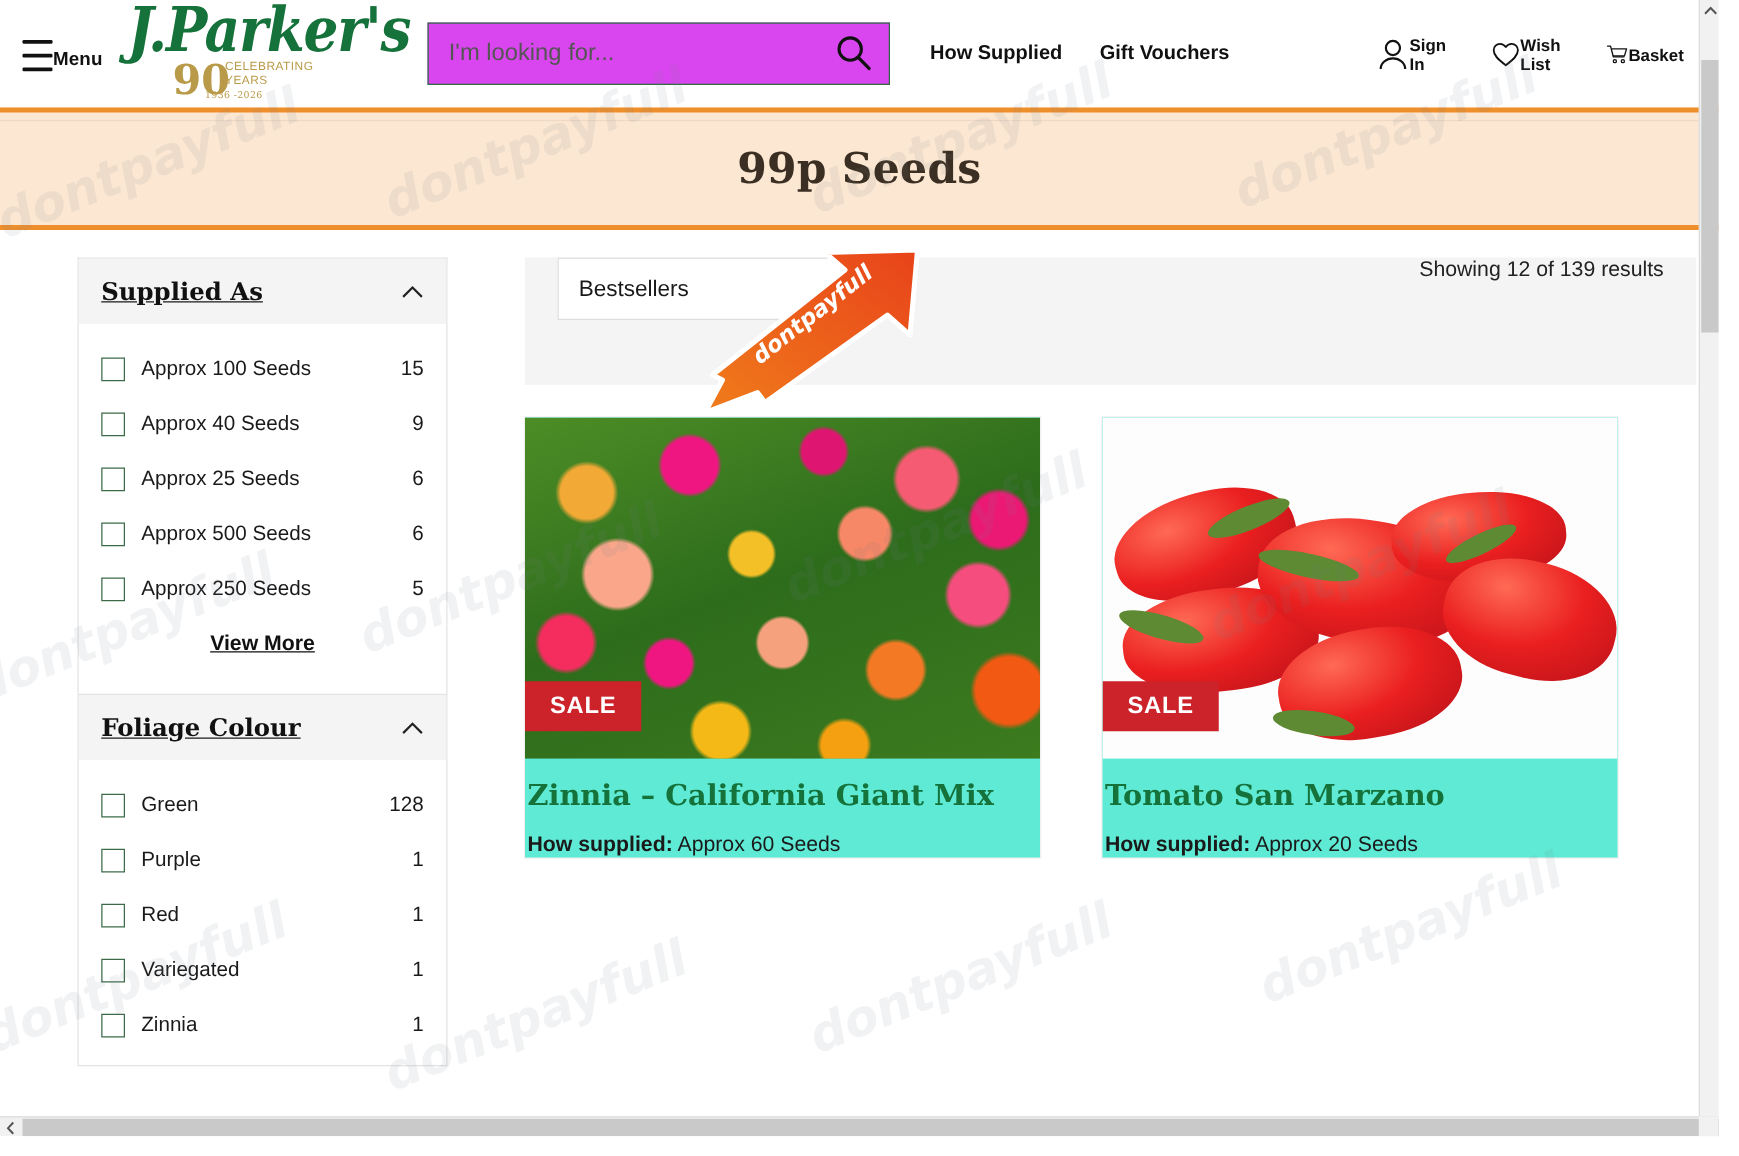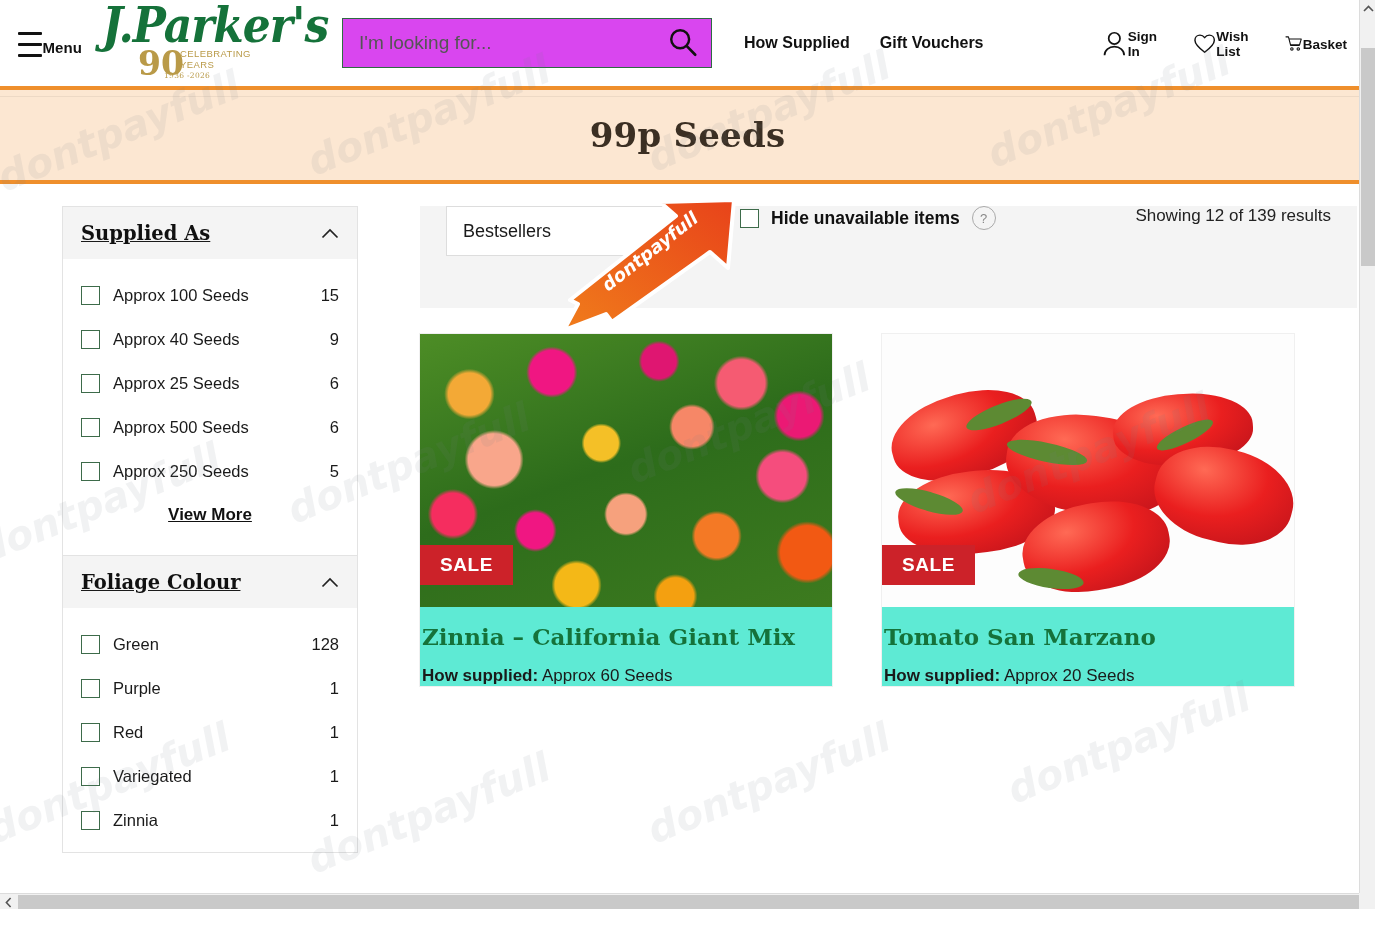--- a/index.html
+++ b/index.html
@@ -338,25 +338,20 @@
     <main class="main">
 
       <div class="toolbar">
         <div class="sort-select">
           <span>Bestsellers</span>
           <svg width="20" height="12" viewBox="0 0 20 12">
             <polyline points="2,2.5 10,10 18,2.5" fill="none" stroke="#222" stroke-width="1.7"></polyline>
           </svg>
         </div>
 
-        <div class="hide-wrap">
-          <span class="cb" style="margin-right:0"></span>
-          <span class="hide-label">Hide unavailable items</span>
-          <span class="help-icon">?</span>
-        </div>
 
         <div class="results">Showing 12 of 139 results</div>
       </div>
 
       <div class="grid">
 
         <article class="card">
           <div class="card-img">
             <div class="zinnia"></div>
             <span class="sale-badge">SALE</span>

